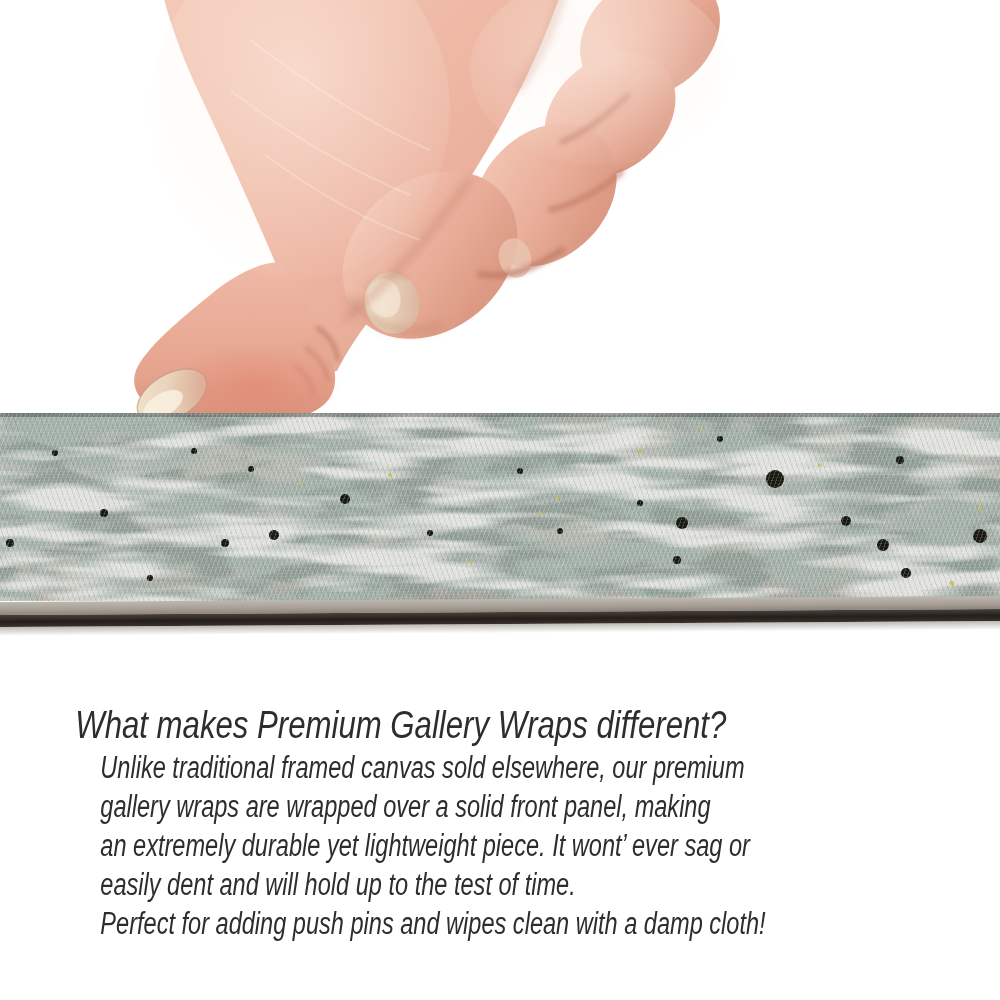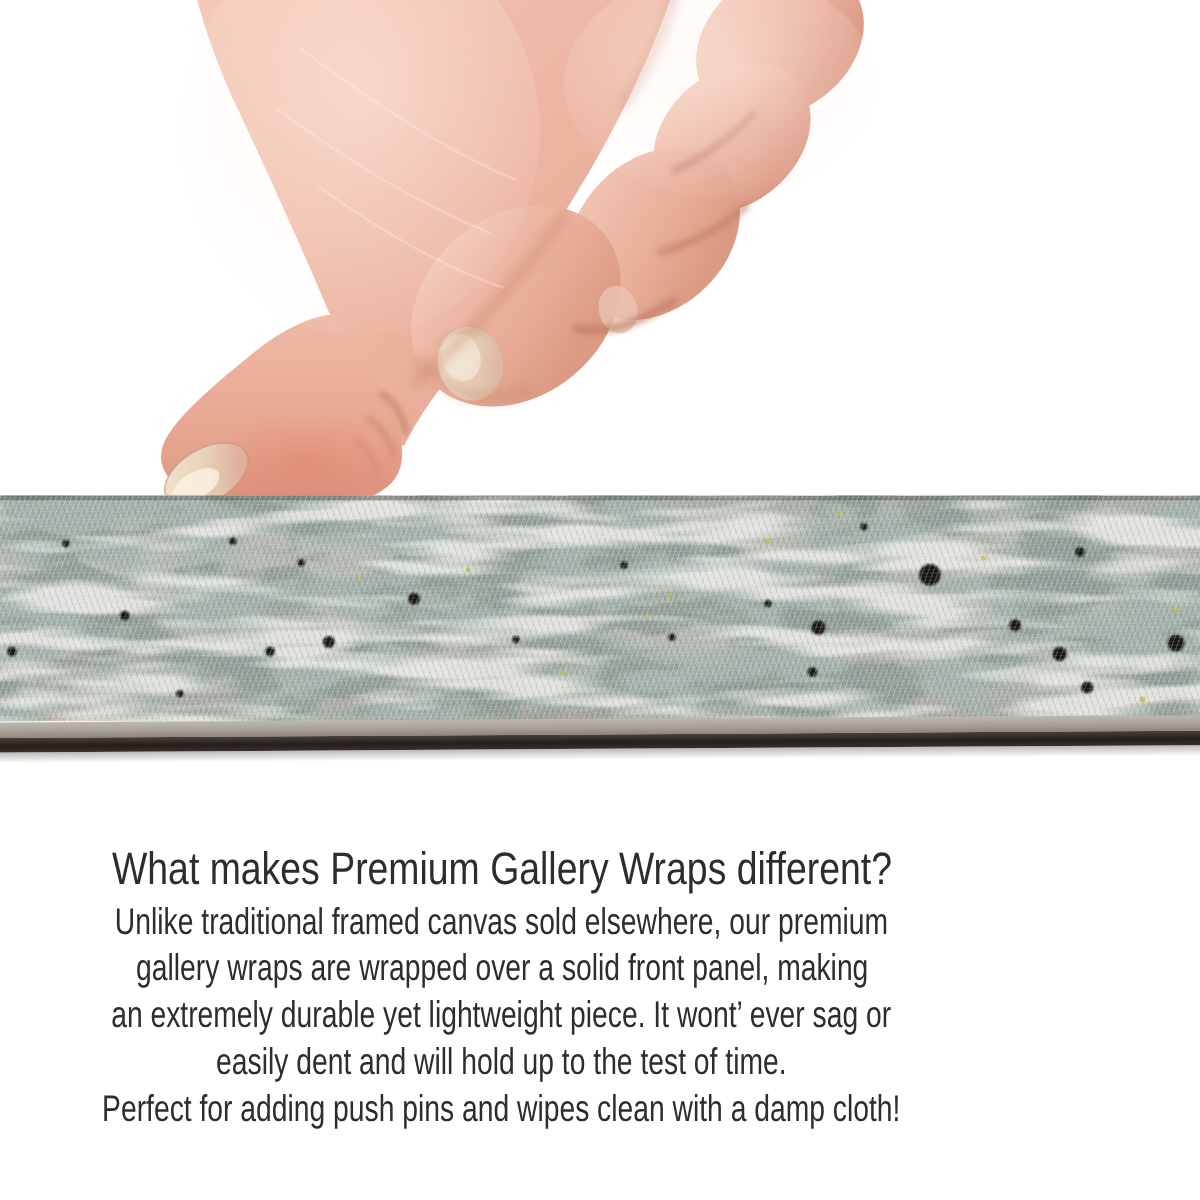--- a/index.html
+++ b/index.html
@@ -19,22 +19,22 @@
       repeating-linear-gradient(0deg, rgba(255,255,255,0.07) 0 1px, rgba(0,0,0,0) 1px 3px);
     pointer-events:none;
   }
   .edge-wrap{position:absolute;top:186px;left:-6px;width:1012px;transform:rotate(-0.35deg);transform-origin:center;}
   .edge-light{height:13px;background:linear-gradient(#bdb8b0 0%, #a79f96 60%, #8e867d 100%);}
   .edge-dark{height:12px;background:linear-gradient(#4a403a 0%, #241f1c 55%, #38302a 100%);}
   .edge-shadow{height:9px;background:linear-gradient(rgba(110,100,90,0.45), rgba(255,255,255,0));}
   
   .copy{
     position:absolute;top:702px;left:0;width:836px;
-    display:flex;flex-direction:column;align-items:center;
-    color:#2d2d2d;
+    display:flex;flex-direction:column;
+    font-style:italic;color:#2d2d2d;
   }
   .headline{
     font-size:38px;line-height:46px;font-weight:400;white-space:nowrap;
     transform:scaleX(0.82);transform-origin:center;
   }
   .body-line{
     font-size:31px;line-height:39px;font-weight:400;white-space:nowrap;
     transform:scaleX(0.76);transform-origin:center;
   }
 </style>

